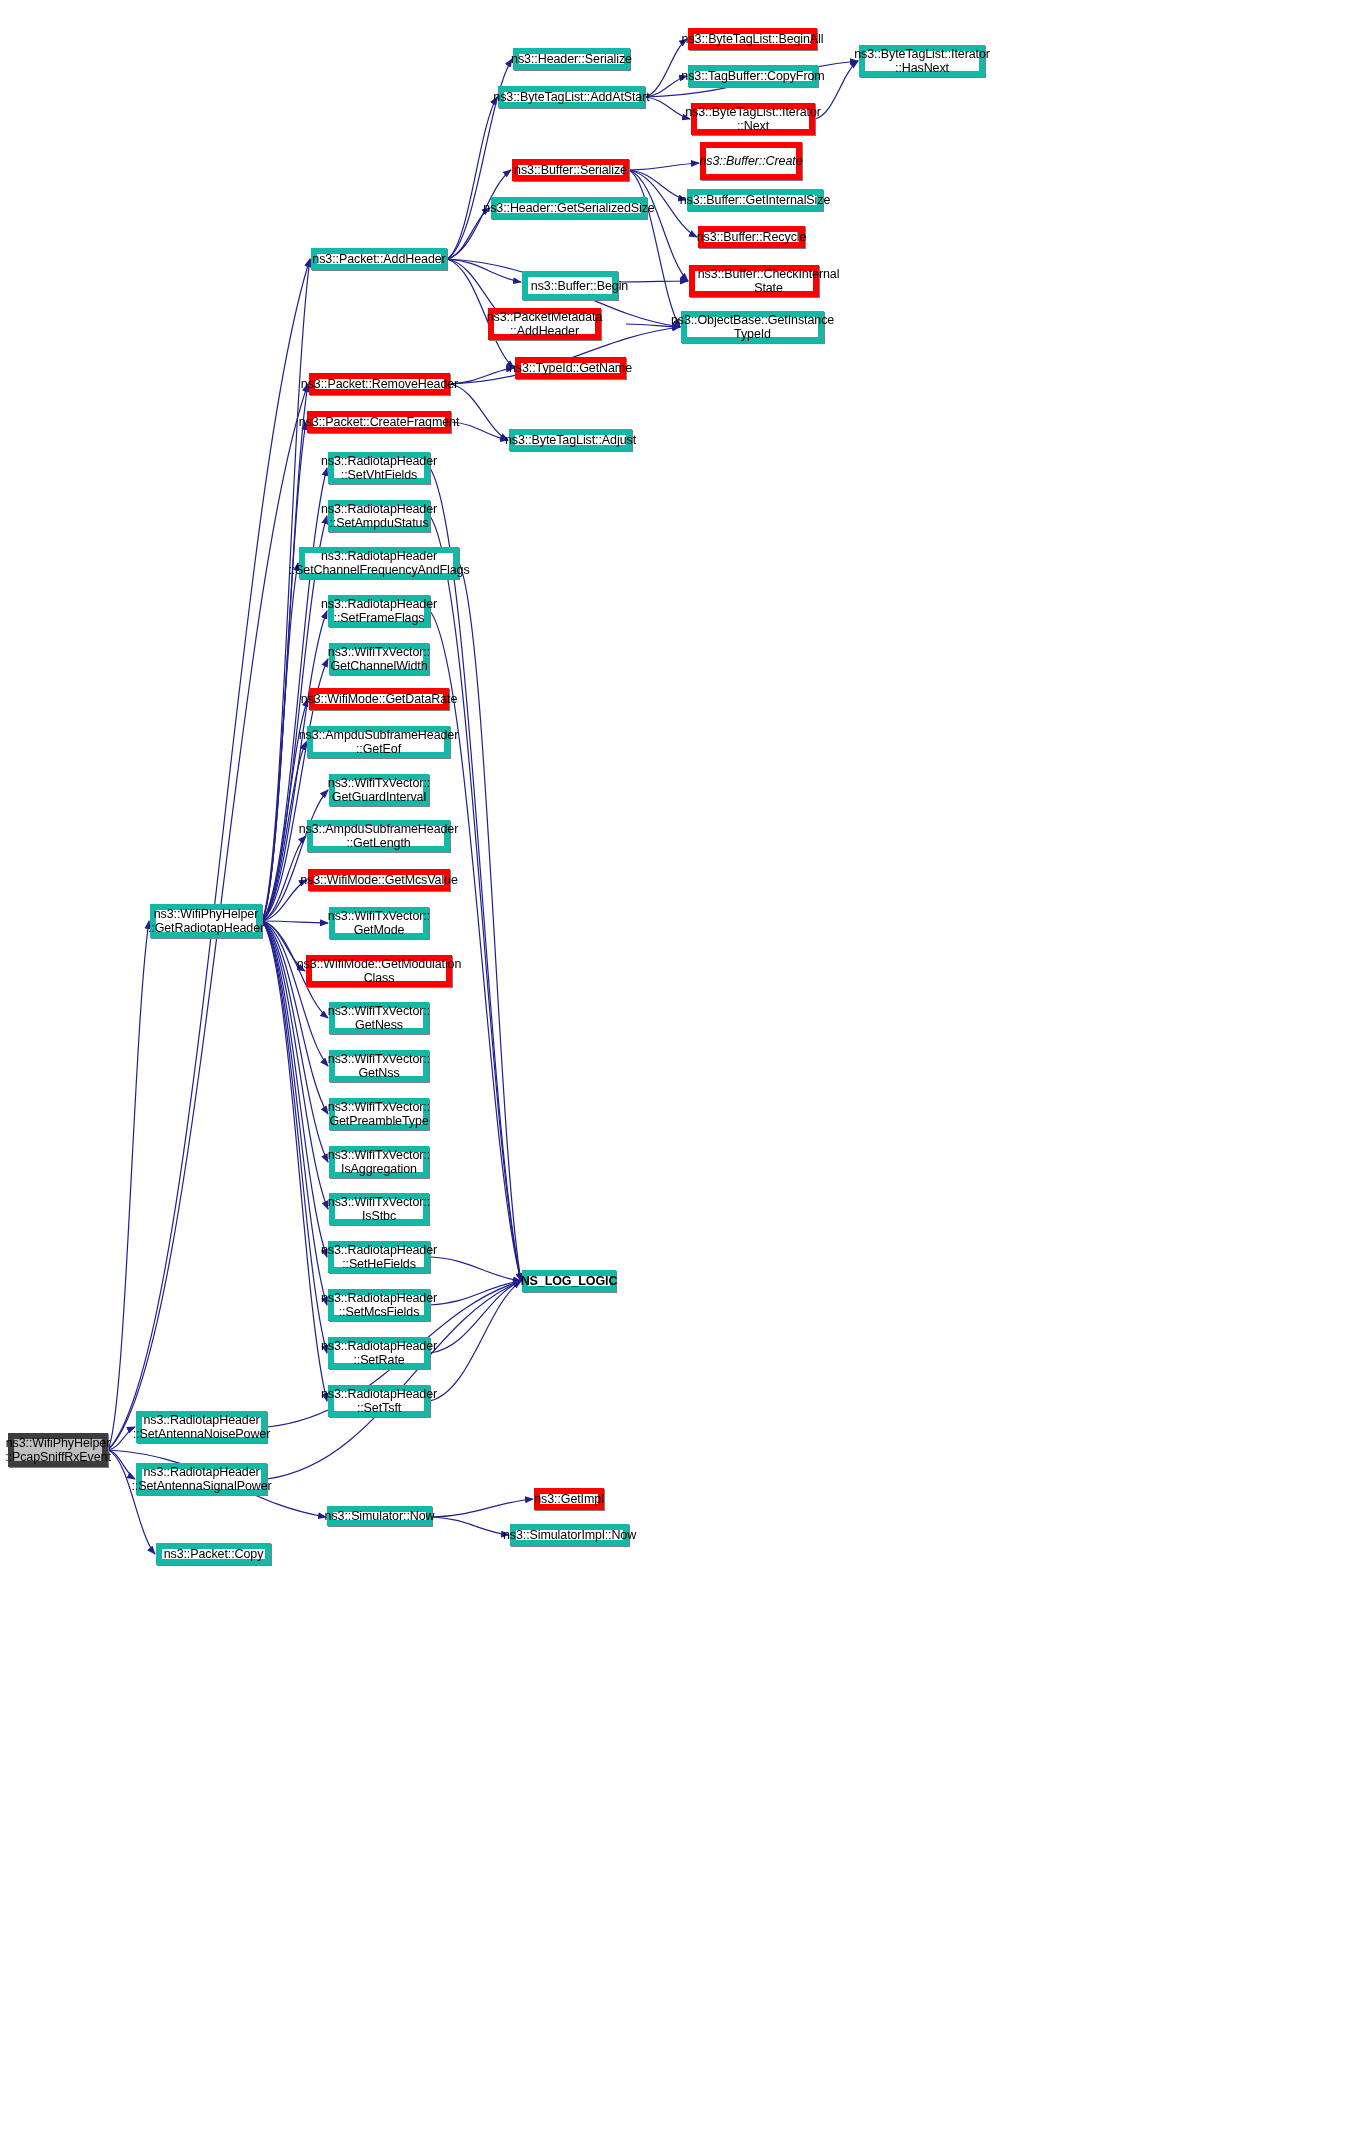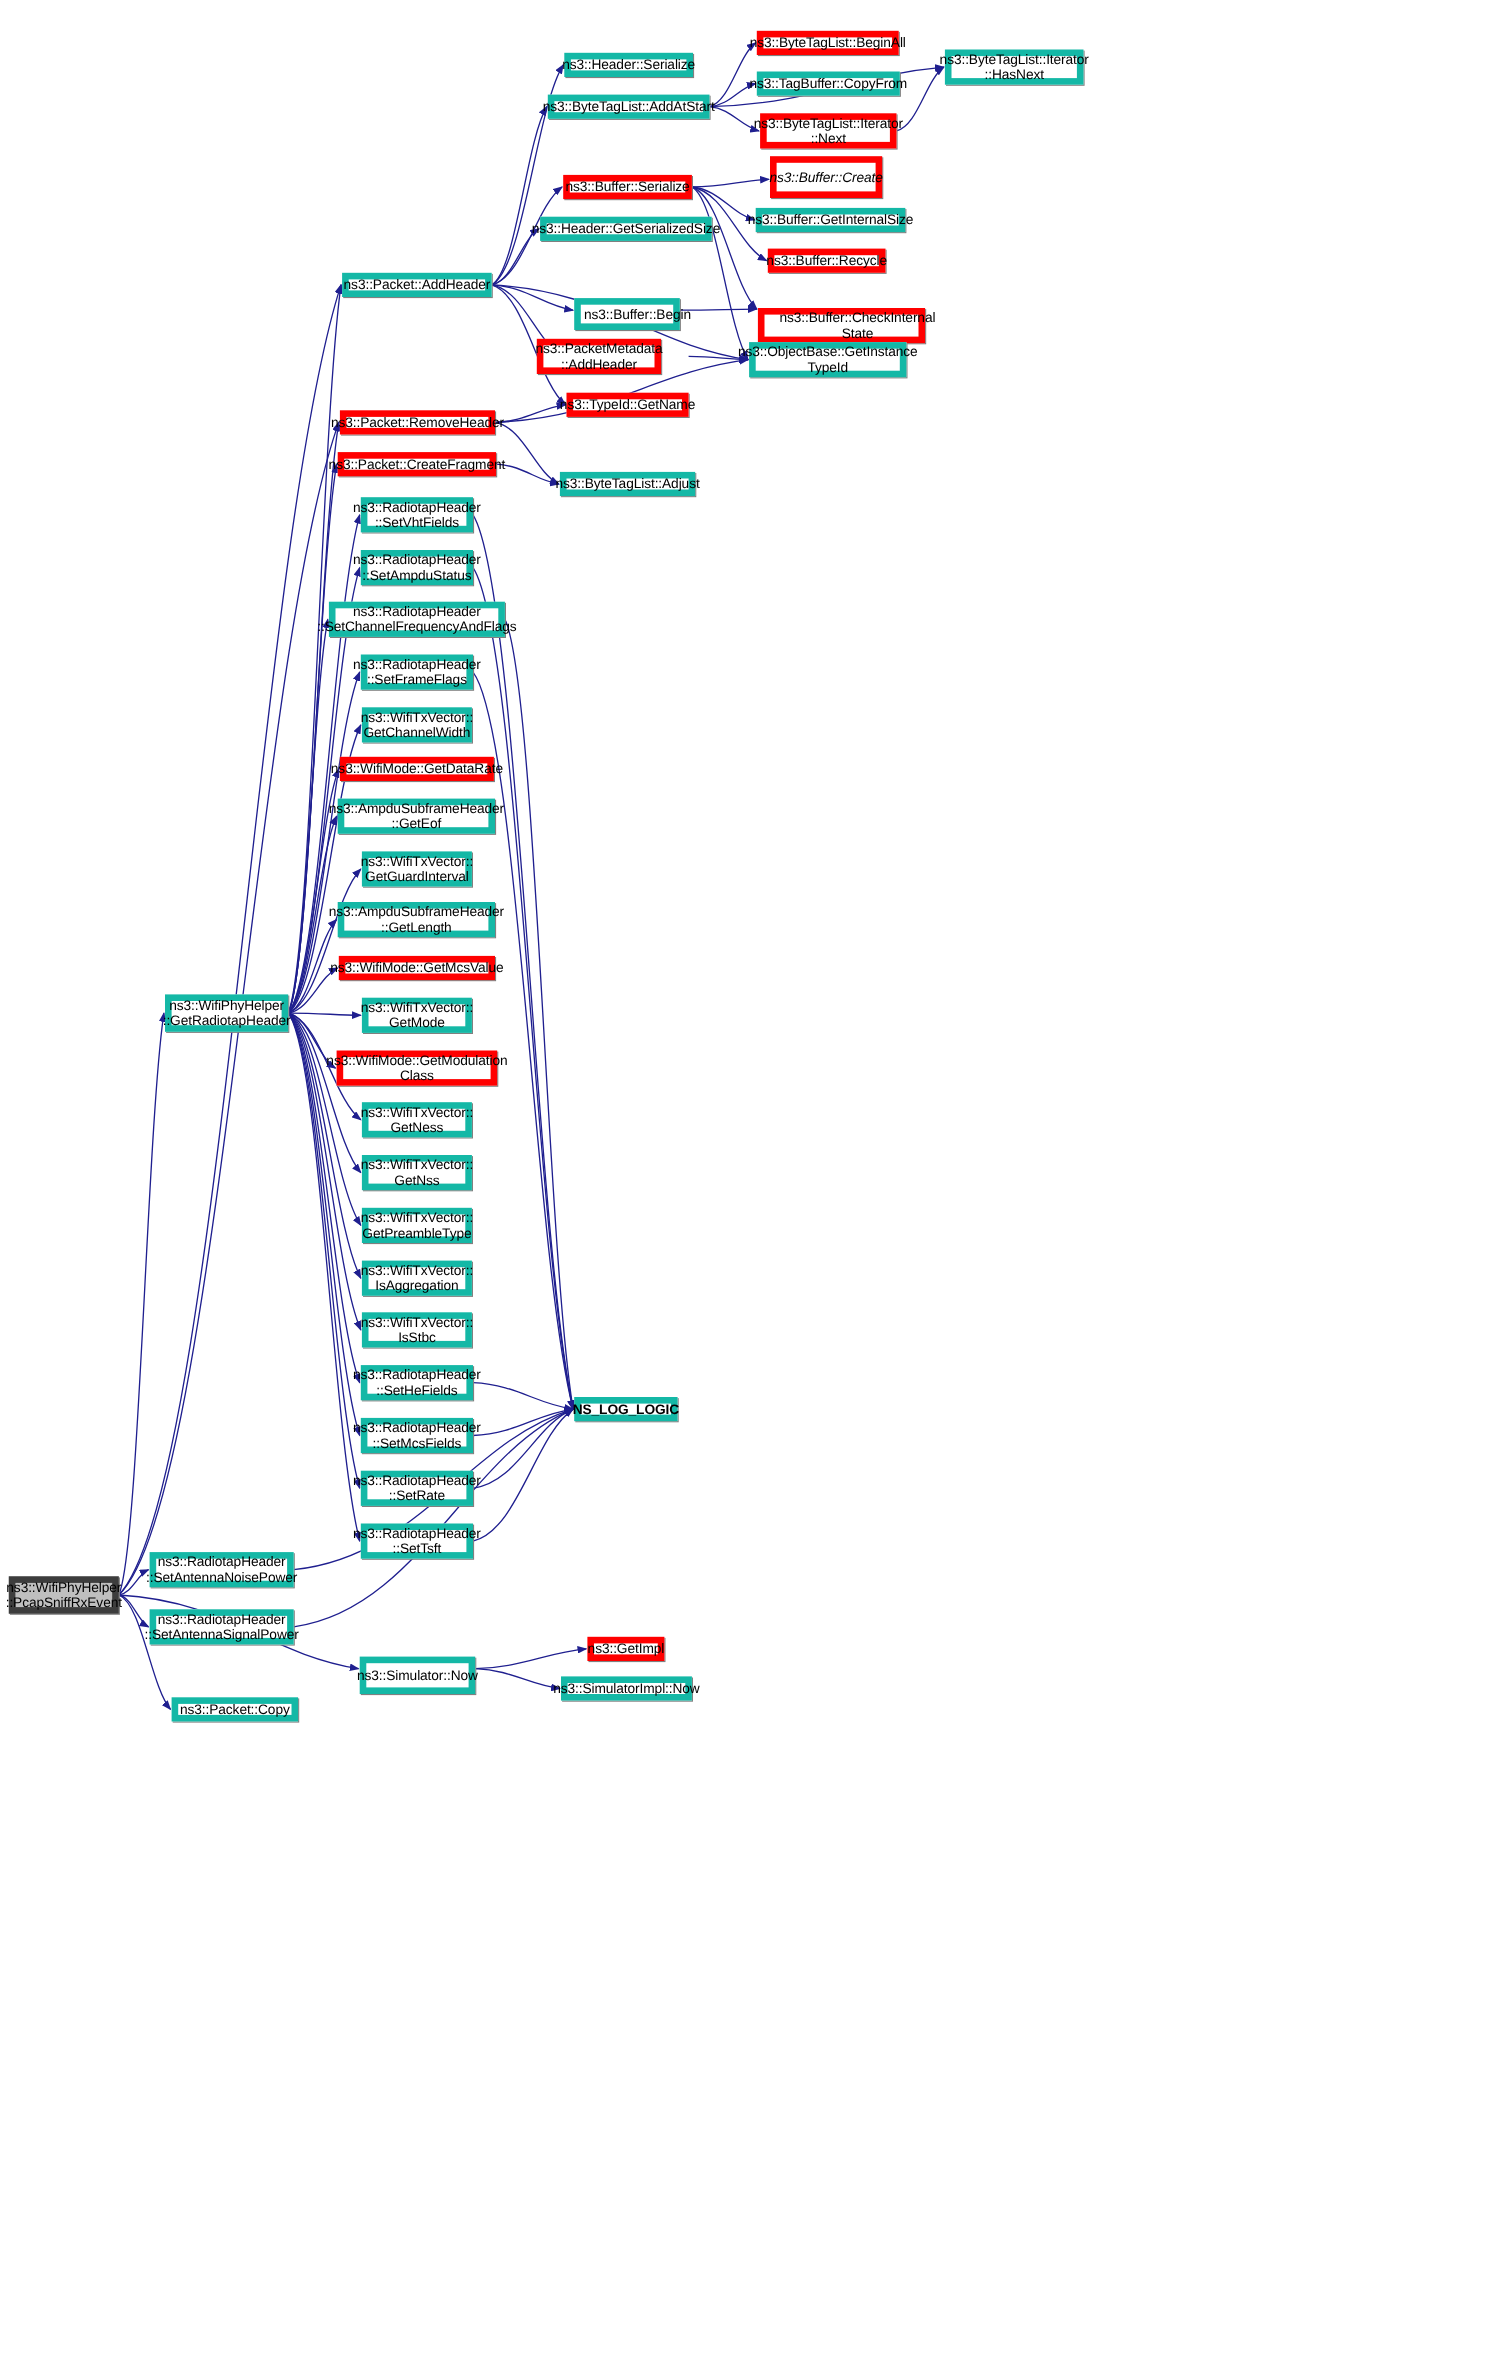--- a/index.html
+++ b/index.html
@@ -127,21 +127,21 @@
       <div class="node" style="left: 688px; top: 65px; width: 130px; height: 22px; text-align: right;">ns3::TagBuffer::CopyFrom</div>
       <div class="node red" style="left: 691px; top: 103px; width: 124px; height: 32px;">ns3::ByteTagList::Iterator
 ::Next</div>
       <div class="node" style="left: 859px; top: 45px; width: 126px; height: 32px;">ns3::ByteTagList::Iterator
 ::HasNext</div>
       <div class="node red" style="left: 512px; top: 159px; width: 117px; height: 22px;">ns3::Buffer::Serialize</div>
       <div class="node" style="left: 491px; top: 197px; width: 156px; height: 22px;">ns3::Header::GetSerializedSize</div>
       <div class="node red" style="left: 700px; top: 142px; width: 102px; height: 38px; font-style: italic;">ns3::Buffer::Create</div>
       <div class="node" style="left: 687px; top: 189px; width: 136px; height: 22px;">ns3::Buffer::GetInternalSize</div>
       <div class="node red" style="left: 698px; top: 226px; width: 107px; height: 22px;">ns3::Buffer::Recycle</div>
-      <div class="node red" style="left: 689px; top: 280px; width: 152px; height: 32px; padding-left: 32px;">ns3::Buffer::CheckInternal
+      <div class="node red" style="left: 689px; top: 265px; width: 130px; height: 32px; padding-left: 32px;">ns3::Buffer::CheckInternal
 State</div>
       <div class="node" style="left: 681px; top: 311px; width: 143px; height: 32px;">ns3::ObjectBase::GetInstance
 TypeId</div>
       <div class="node" style="left: 522px; top: 271px; width: 96px; height: 29px; padding-left: 22px;">ns3::Buffer::Begin</div>
       <div class="node red" style="left: 488px; top: 308px; width: 113px; height: 32px;">ns3::PacketMetadata
 ::AddHeader</div>
       <div class="node red" style="left: 515px; top: 357px; width: 111px; height: 22px;">ns3::TypeId::GetName</div>
       <div class="node" style="left: 509px; top: 429px; width: 123px; height: 22px;">ns3::ByteTagList::Adjust</div>
       <div class="node" style="left: 328px; top: 452px; width: 102px; height: 32px;">ns3::RadiotapHeader
 ::SetVhtFields</div>
@@ -181,18 +181,18 @@
 ::SetMcsFields</div>
       <div class="node" style="left: 328px; top: 1337px; width: 102px; height: 32px;">ns3::RadiotapHeader
 ::SetRate</div>
       <div class="node" style="left: 328px; top: 1385px; width: 102px; height: 32px;">ns3::RadiotapHeader
 ::SetTsft</div>
       <div class="node" style="left: 522px; top: 1270px; width: 94px; height: 22px; font-weight: bold;">NS_LOG_LOGIC</div>
       <div class="node" style="left: 136px; top: 1411px; width: 131px; height: 32px;">ns3::RadiotapHeader
 ::SetAntennaNoisePower</div>
       <div class="node" style="left: 136px; top: 1463px; width: 131px; height: 32px;">ns3::RadiotapHeader
 ::SetAntennaSignalPower</div>
-      <div class="node" style="left: 327px; top: 1506px; width: 105px; height: 34px;">ns3::Simulator::Now</div>
+      <div class="node" style="left: 327px; top: 1506px; width: 105px; height: 20px;">ns3::Simulator::Now</div>
       <div class="node red" style="left: 534px; top: 1488px; width: 70px; height: 22px;">ns3::GetImpl</div>
       <div class="node" style="left: 510px; top: 1524px; width: 119px; height: 22px;">ns3::SimulatorImpl::Now</div>
       <div class="node" style="left: 156px; top: 1543px; width: 115px; height: 22px;">ns3::Packet::Copy</div>
     </div>
 </div>
 
 </body></html>

